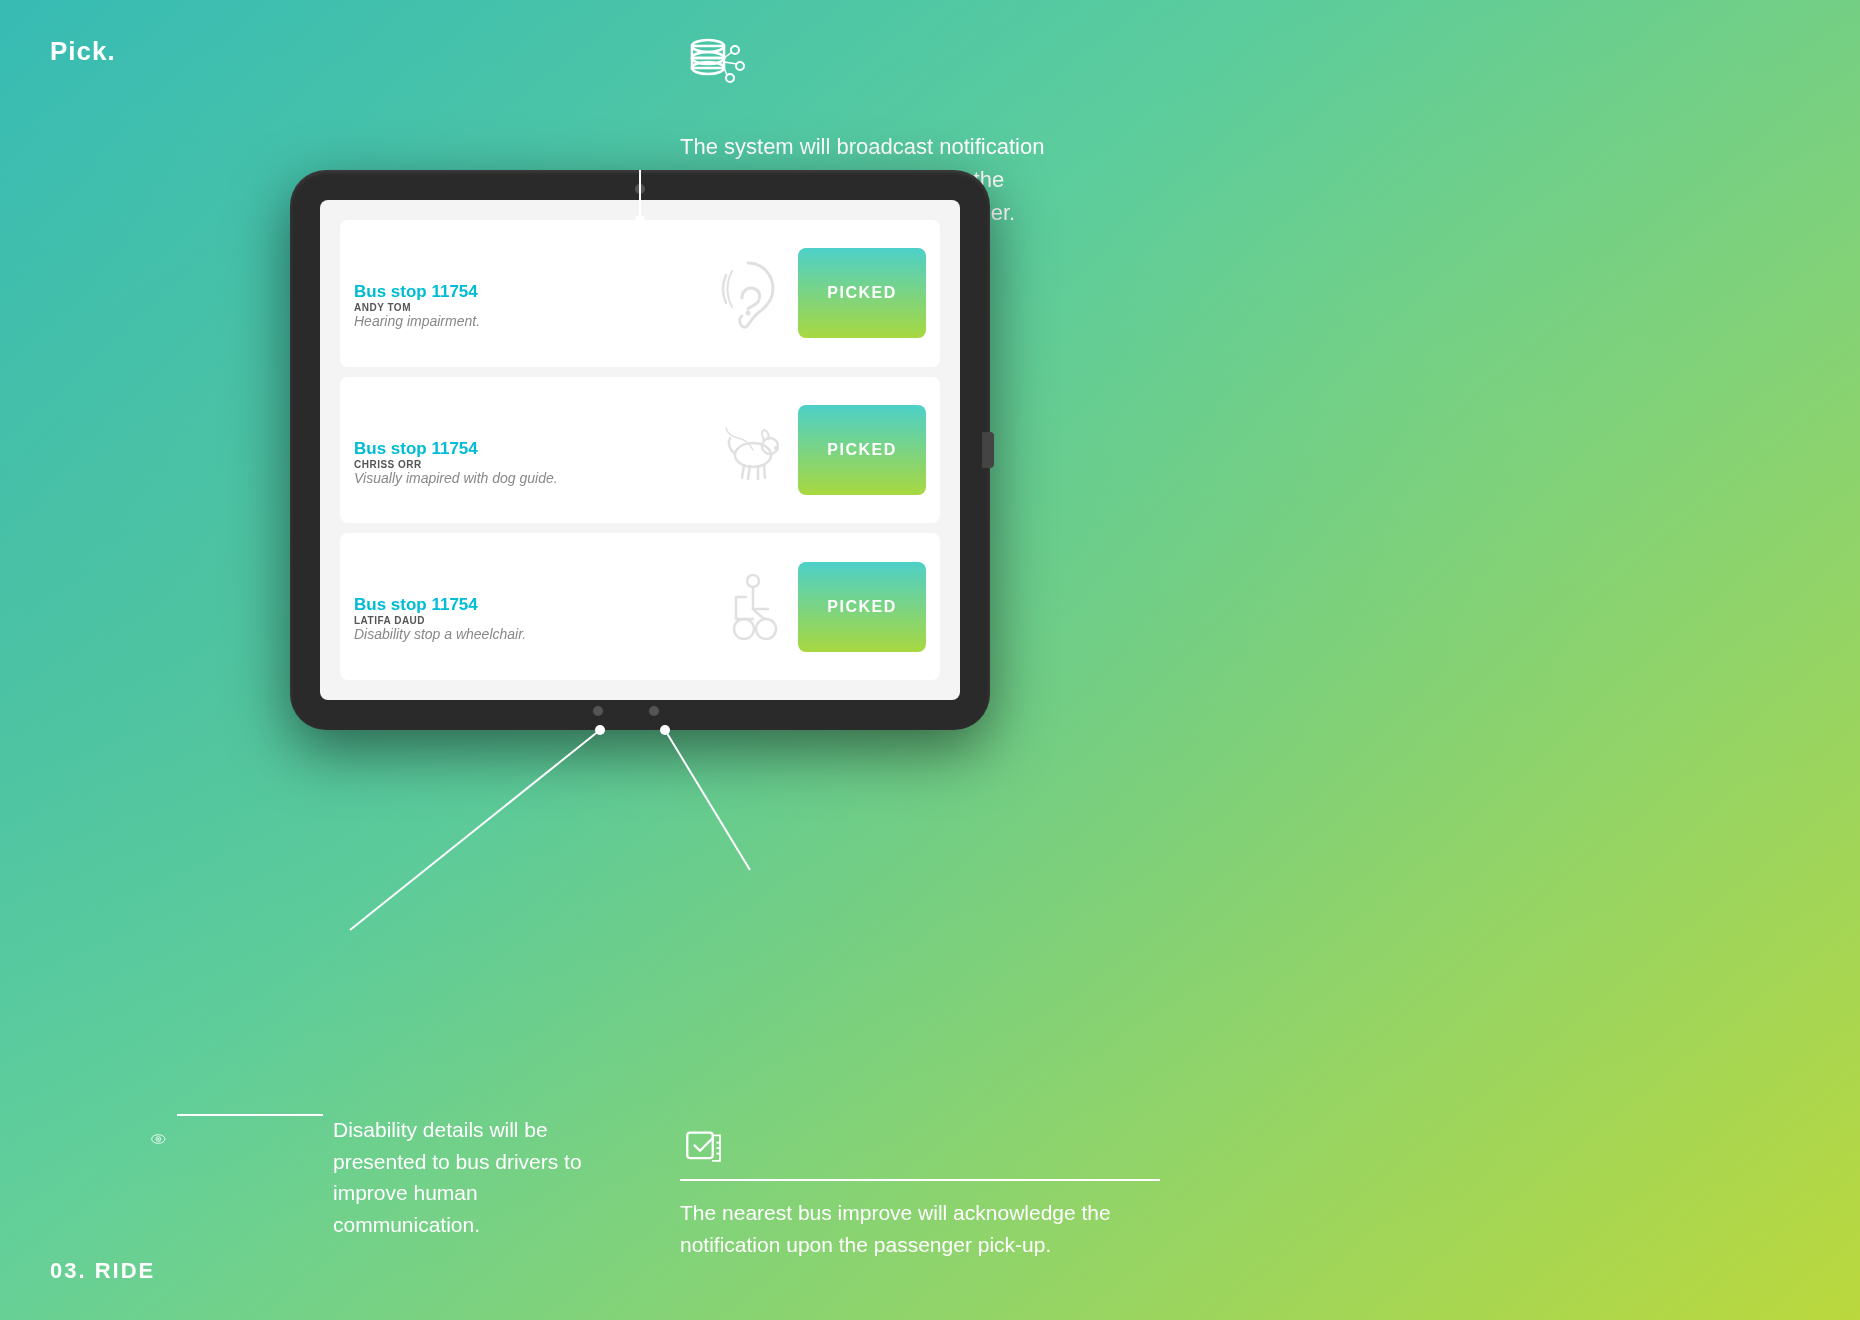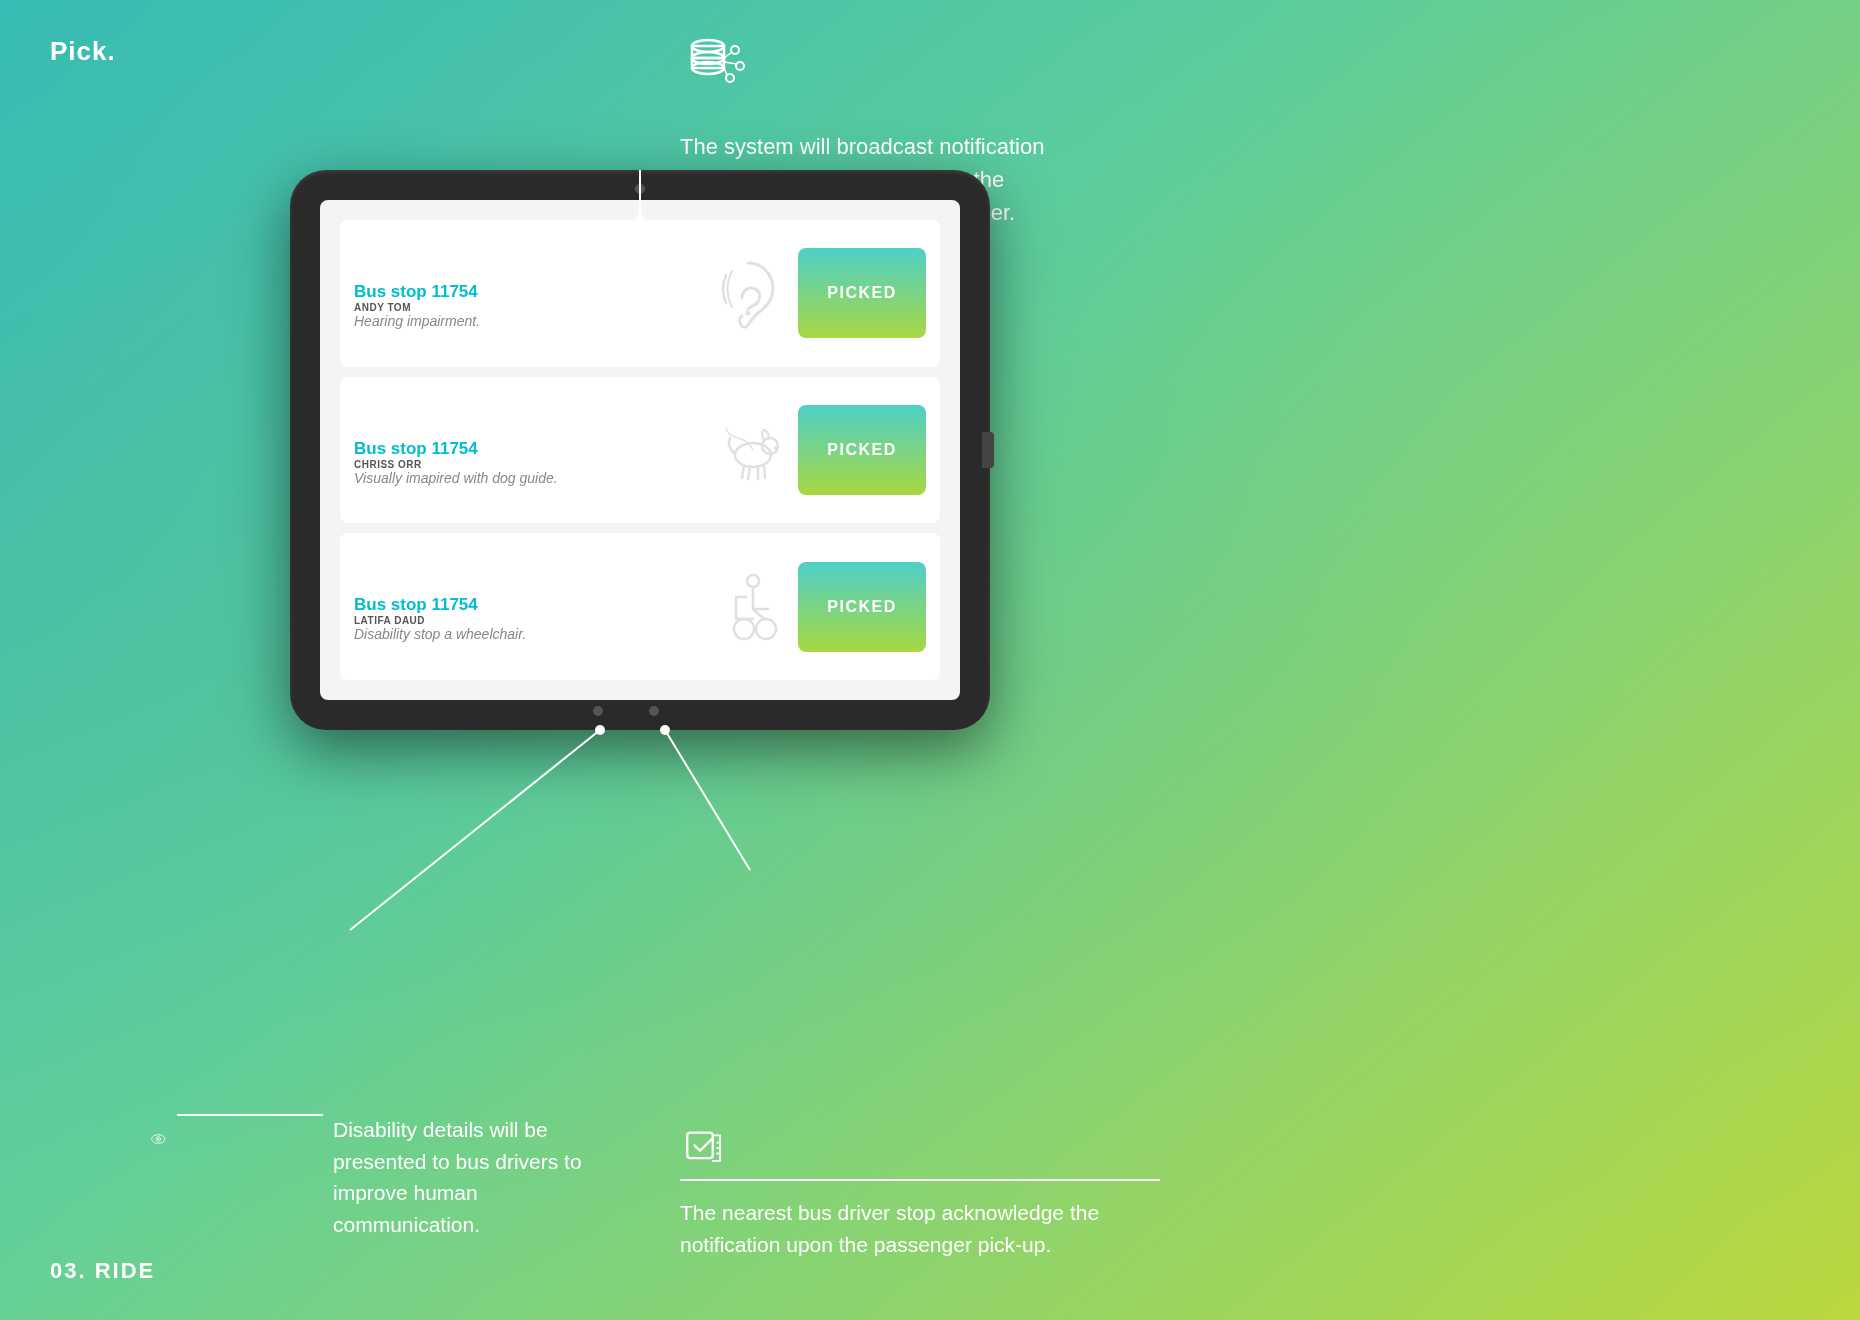--- a/index.html
+++ b/index.html
@@ -432,18 +432,18 @@
 
     <svg class="annotation-icon-small" viewBox="0 0 55 55" fill="none">
       <rect x="8" y="15" width="28" height="28" rx="3" stroke="white" stroke-width="2.5" fill="none"></rect>
       <path d="M16 29 L22 35 L36 21" stroke="white" stroke-width="2.5" fill="none" stroke-linecap="round" stroke-linejoin="round"></path>
       <path d="M36 18 L44 18 L44 46 L36 46" stroke="white" stroke-width="2" fill="none" stroke-linecap="round"></path>
       <line x1="40" y1="26" x2="44" y2="26" stroke="white" stroke-width="2"></line>
       <line x1="40" y1="32" x2="44" y2="32" stroke="white" stroke-width="2"></line>
       <line x1="40" y1="38" x2="44" y2="38" stroke="white" stroke-width="2"></line>
     </svg>
     <div class="annotation-underline"></div>
-    <div class="bottom-annotation-text">The nearest bus driver stop acknowledge the notification upon the passenger pick-up.</div>
+    <div class="bottom-annotation-text">The nearest bus improve will acknowledge the notification upon the passenger pick-up.</div>
   </div>
 
   <div class="ride-label">03. RIDE</div>
 
 </div>
 
 </body></html>

